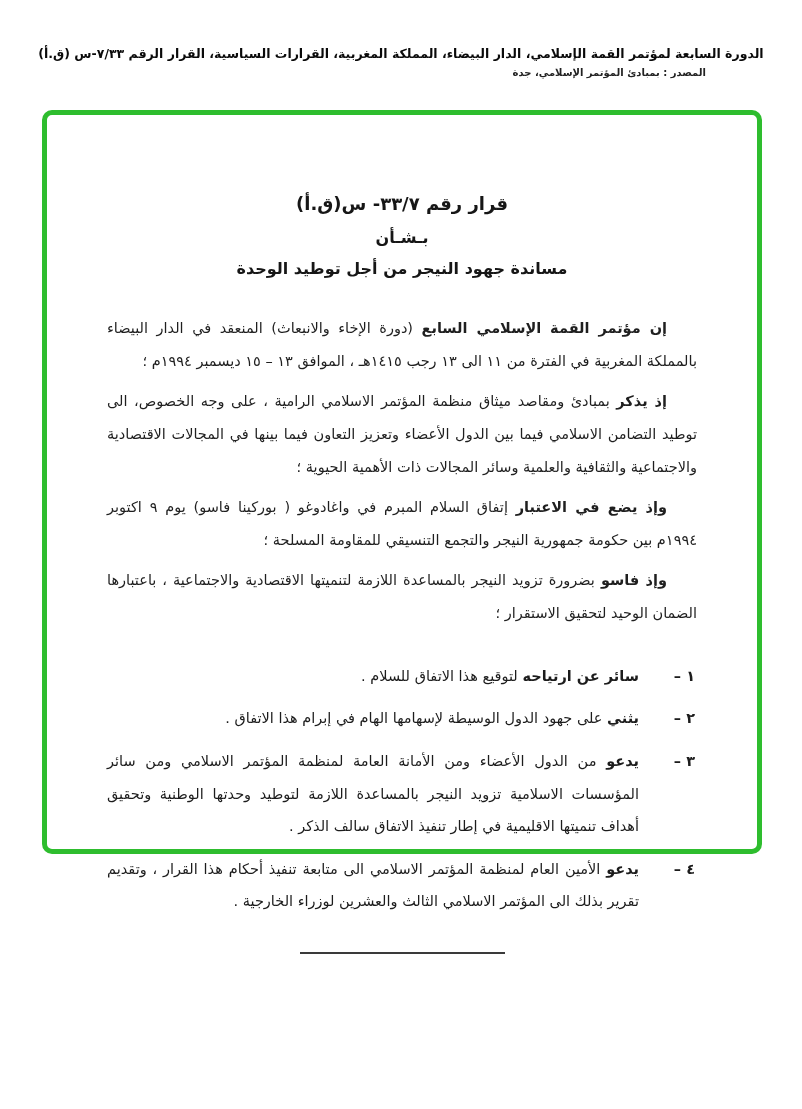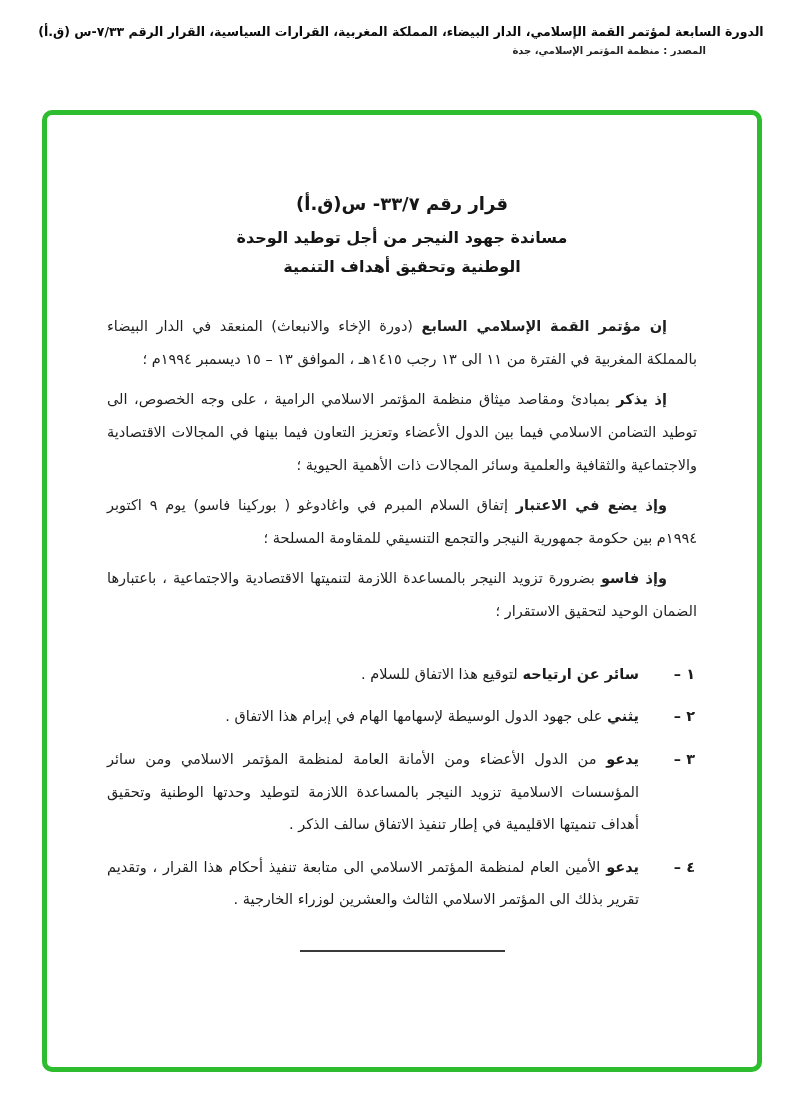--- a/index.html
+++ b/index.html
@@ -9,21 +9,21 @@
     height: 1109px;
     background: #ffffff;
     font-family: "DejaVu Sans", sans-serif;
     color: #1c1c1c;
     position: relative;
     overflow: hidden;
   }
 
   
   .top-header {
-    padding-top: 24px;
+    padding-top: 46px;
     color: #0a0a0a;
   }
   .top-header .line1 {
     font-size: 12.5px;
     font-weight: bold;
     text-align: center;
     letter-spacing: 0.2px;
   }
   .top-header .line2 {
     font-size: 10px;
@@ -33,21 +33,21 @@
     margin-top: 6px;
     color: #222;
   }
 
   
   .scan-page {
     position: absolute;
     left: 42px;
     top: 110px;
     width: 720px;
-    height: 962px;
+    height: 744px;
     background: #ffffff;
     border: 5px solid #2ebd2e;
     border-radius: 10px;
     padding: 78px 60px 0 60px;
   }
 
   
   .title-block {
     text-align: center;
     font-weight: bold;
@@ -108,29 +108,29 @@
     width: 205px;
     border-top: 2px solid #3a3a3a;
     margin: 34px auto 0 auto;
   }
 </style>
 </head>
 <body>
 
 <div class="top-header">
   <div class="line1">الدورة السابعة لمؤتمر القمة الإسلامي، الدار البيضاء، المملكة المغربية، القرارات السياسية، القرار الرقم ٧/٣٣-س (ق.أ)</div>
-  <div class="line2">المصدر :  منظمة المؤتمر الإسلامي، جدة</div>
+  <div class="line2">المصدر :  بمبادئ المؤتمر الإسلامي، جدة</div>
 </div>
 
 <div class="scan-page">
 
   <div class="title-block">
     <div class="t1">قرار رقم ٣٣/٧- س(ق.أ)</div>
+    <div class="t2">بـشـأن</div>
     <div class="t3">مساندة جهود النيجر من أجل توطيد الوحدة</div>
-    <div class="t4">الوطنية وتحقيق أهداف التنمية</div>
   </div>
 
   <div class="body-text">
     <div class="para">
       <span class="lead">إن مؤتمر القمة الإسلامي السابع</span><span> (دورة الإخاء والانبعاث) المنعقد في الدار البيضاء بالمملكة المغربية في الفترة من ١١ الى ١٣ رجب ١٤١٥هـ ، الموافق ١٣ – ١٥ ديسمبر ١٩٩٤م ؛</span>
     </div>
     <div class="para">
       <span class="lead">إذ يذكر</span><span> بمبادئ ومقاصد ميثاق منظمة المؤتمر الاسلامي الرامية ، على وجه الخصوص، الى توطيد التضامن الاسلامي فيما بين الدول الأعضاء وتعزيز التعاون فيما بينها في المجالات الاقتصادية والاجتماعية والثقافية والعلمية وسائر المجالات ذات الأهمية الحيوية ؛</span>
     </div>
     <div class="para">

